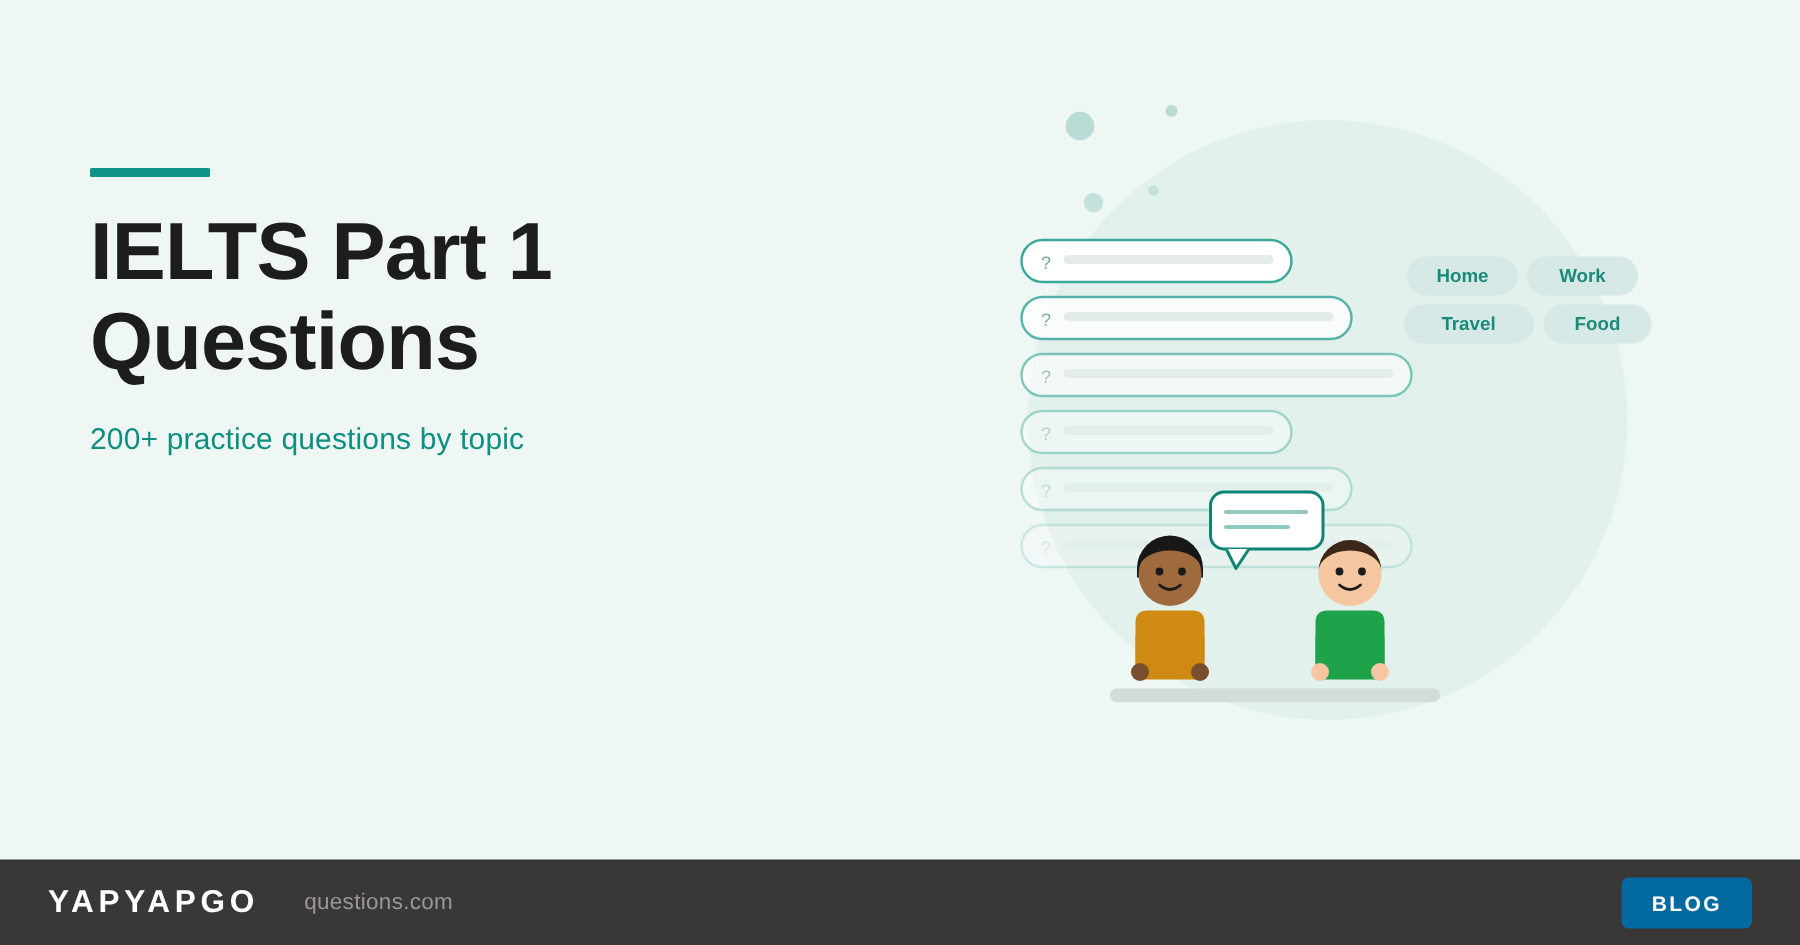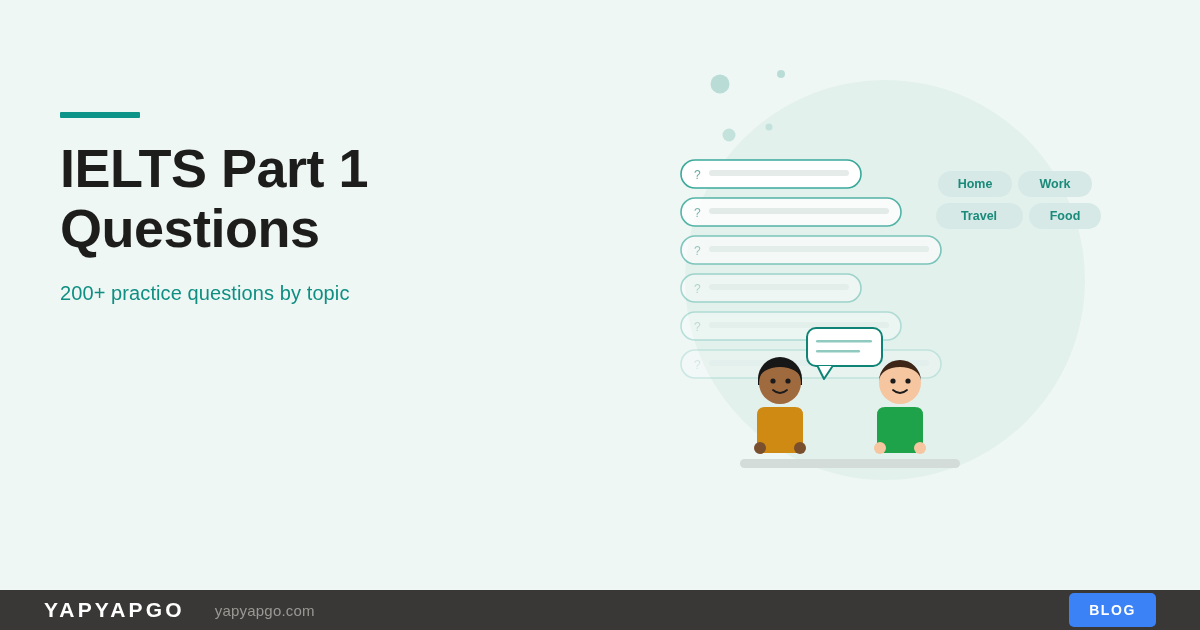--- a/index.html
+++ b/index.html
@@ -35,41 +35,41 @@
     position:absolute;
     left:660px; top:40px;
     width:460px; height:460px;
   }
   #illustration svg { display:block; }
 
   
   #footer {
     position:absolute;
     left:0; bottom:0;
-    width:1200px; height:40px;
+    width:1200px; height:57px;
     background:#3a3836;
     display:flex;
     align-items:center;
-    padding:0 44px;
+    padding:0 32px;
   }
   #brand-name {
     color:#ffffff;
     font-size:21px;
     font-weight:bold;
     letter-spacing:3.2px;
   }
   #site-url {
     color:#9a9894;
     font-size:15px;
     margin-left:30px;
     letter-spacing:0.2px;
   }
   #footer-spacer { flex:1; }
   #blog-button {
-    background:#3b82f6;
+    background:#0369a1;
     color:#ffffff;
     font-size:14px;
     font-weight:bold;
     letter-spacing:1.6px;
     padding:9px 20px;
     border-radius:5px;
     border:none;
     font-family:"Liberation Sans", sans-serif;
     cursor:pointer;
   }
@@ -177,16 +177,16 @@
       <g>
         <rect x="369" y="163" width="72" height="26" rx="13" fill="#d6e9e6"></rect>
         <text x="405" y="180" text-anchor="middle" font-family="Liberation Sans, sans-serif" font-size="12.5" font-weight="bold" fill="#1a8a7a">Food</text>
       </g>
     </g>
   </svg>
 </div>
 
 <div id="footer">
   <span id="brand-name">YAPYAPGO</span>
-  <span id="site-url">yapyapgo.com</span>
+  <span id="site-url">questions.com</span>
   <span id="footer-spacer"></span>
   <button id="blog-button">BLOG</button>
 </div>
 
 </body></html>

